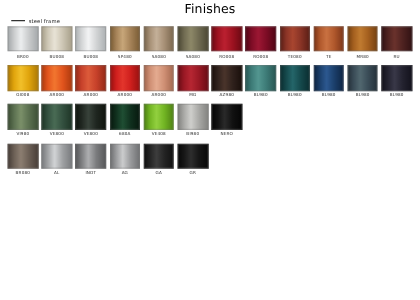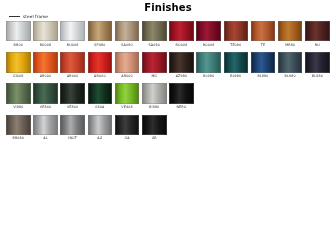--- a/index.html
+++ b/index.html
@@ -21,21 +21,21 @@
     height: 173px;
     box-sizing: border-box;
   }
   .title {
     position: absolute;
     top: 2px;
     left: 0;
     width: 336px;
     text-align: center;
     font-size: 10px;
-    font-weight: bold;
+    font-weight: normal;
     letter-spacing: 0.1px;
     color: #000000;
   }
   .legend {
     position: absolute;
     top: 12px;
     left: 9px;
     display: flex;
     align-items: center;
     gap: 3px;

